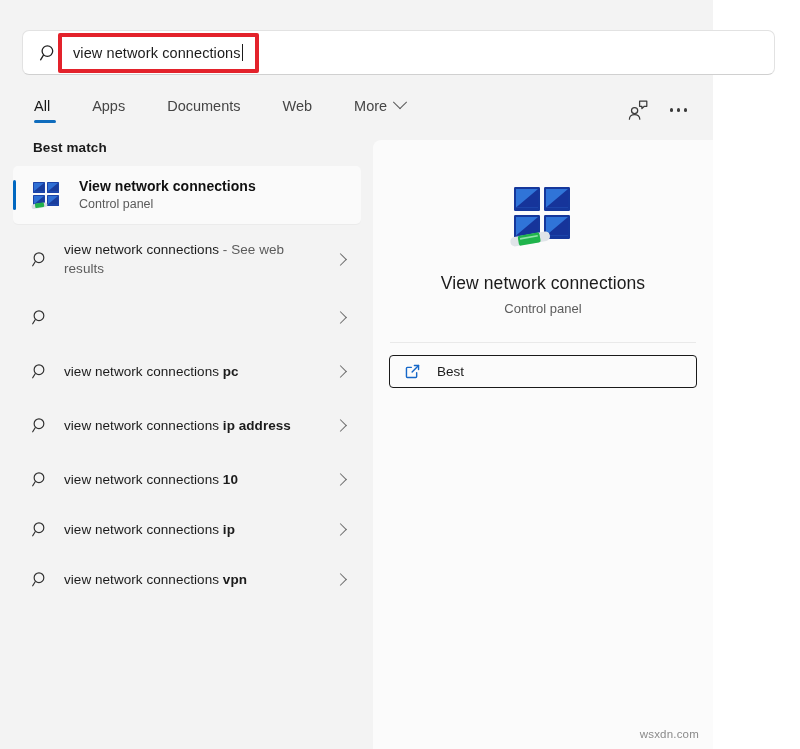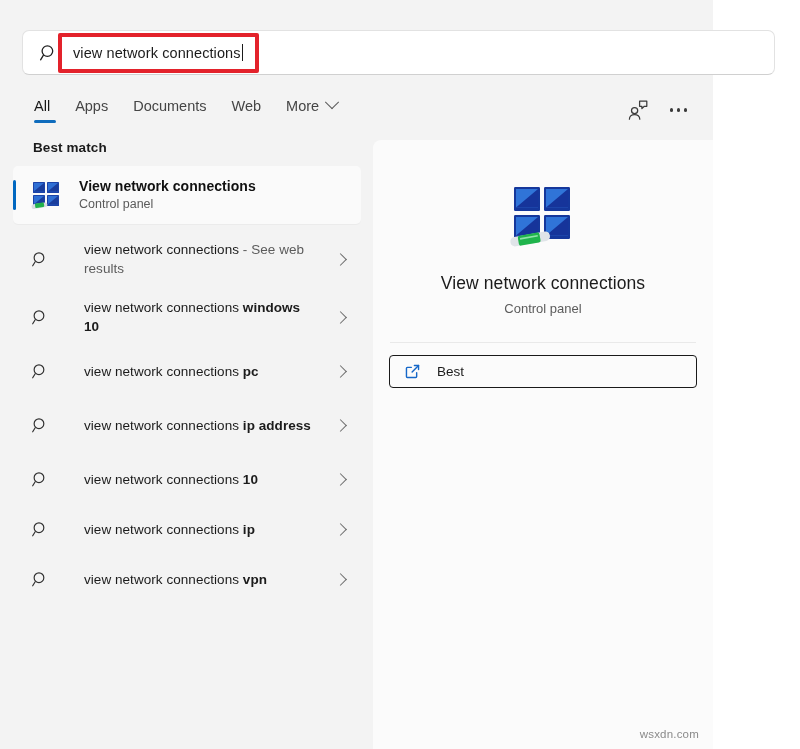--- a/index.html
+++ b/index.html
@@ -79,21 +79,21 @@
   }
 
   
   .tabs {
     position: absolute;
     left: 30px;
     top: 96px;
     height: 38px;
     display: flex;
     align-items: flex-start;
-    gap: 0px;
+    gap: 17px;
   }
   .tab {
     position: relative;
     padding: 2px 17px 0 0;
     font-size: 14.5px;
     color: #454545;
     cursor: default;
     white-space: nowrap;
   }
   .tab:first-child { padding-left: 0; }
@@ -210,21 +210,20 @@
   .web-head { margin-top: 23px; }
 
   .web-list { margin-top: 6px; }
   .web-row {
     position: relative;
     height: 50px;
     margin: 0 13px 0 12px;
     display: flex;
     align-items: center;
     border-radius: 5px;
-    gap: 20px;
   }
   .web-row.two-line { height: 58px; }
   .web-icon {
     width: 19px;
     height: 19px;
     margin-left: 18px;
     margin-right: 14px;
     flex: 0 0 auto;
     color: #303030;
   }
@@ -412,21 +411,20 @@
         <span class="chev-right"></span>
       </div>
 
       <div class="web-row two-line">
         <span class="web-icon">
           <svg viewBox="0 0 20 20" fill="none" stroke="currentColor" stroke-width="1.25">
             <circle cx="8.4" cy="8.1" r="5.1"></circle>
             <line x1="4.4" y1="12.3" x2="1.8" y2="16.6" stroke-linecap="round"></line>
           </svg>
         </span>
-        <span class="web-label"><span>view network connections </span><b>windows 10</b></span>
         <span class="chev-right"></span>
       </div>
 
       <div class="web-row">
         <span class="web-icon">
           <svg viewBox="0 0 20 20" fill="none" stroke="currentColor" stroke-width="1.25">
             <circle cx="8.4" cy="8.1" r="5.1"></circle>
             <line x1="4.4" y1="12.3" x2="1.8" y2="16.6" stroke-linecap="round"></line>
           </svg>
         </span>

